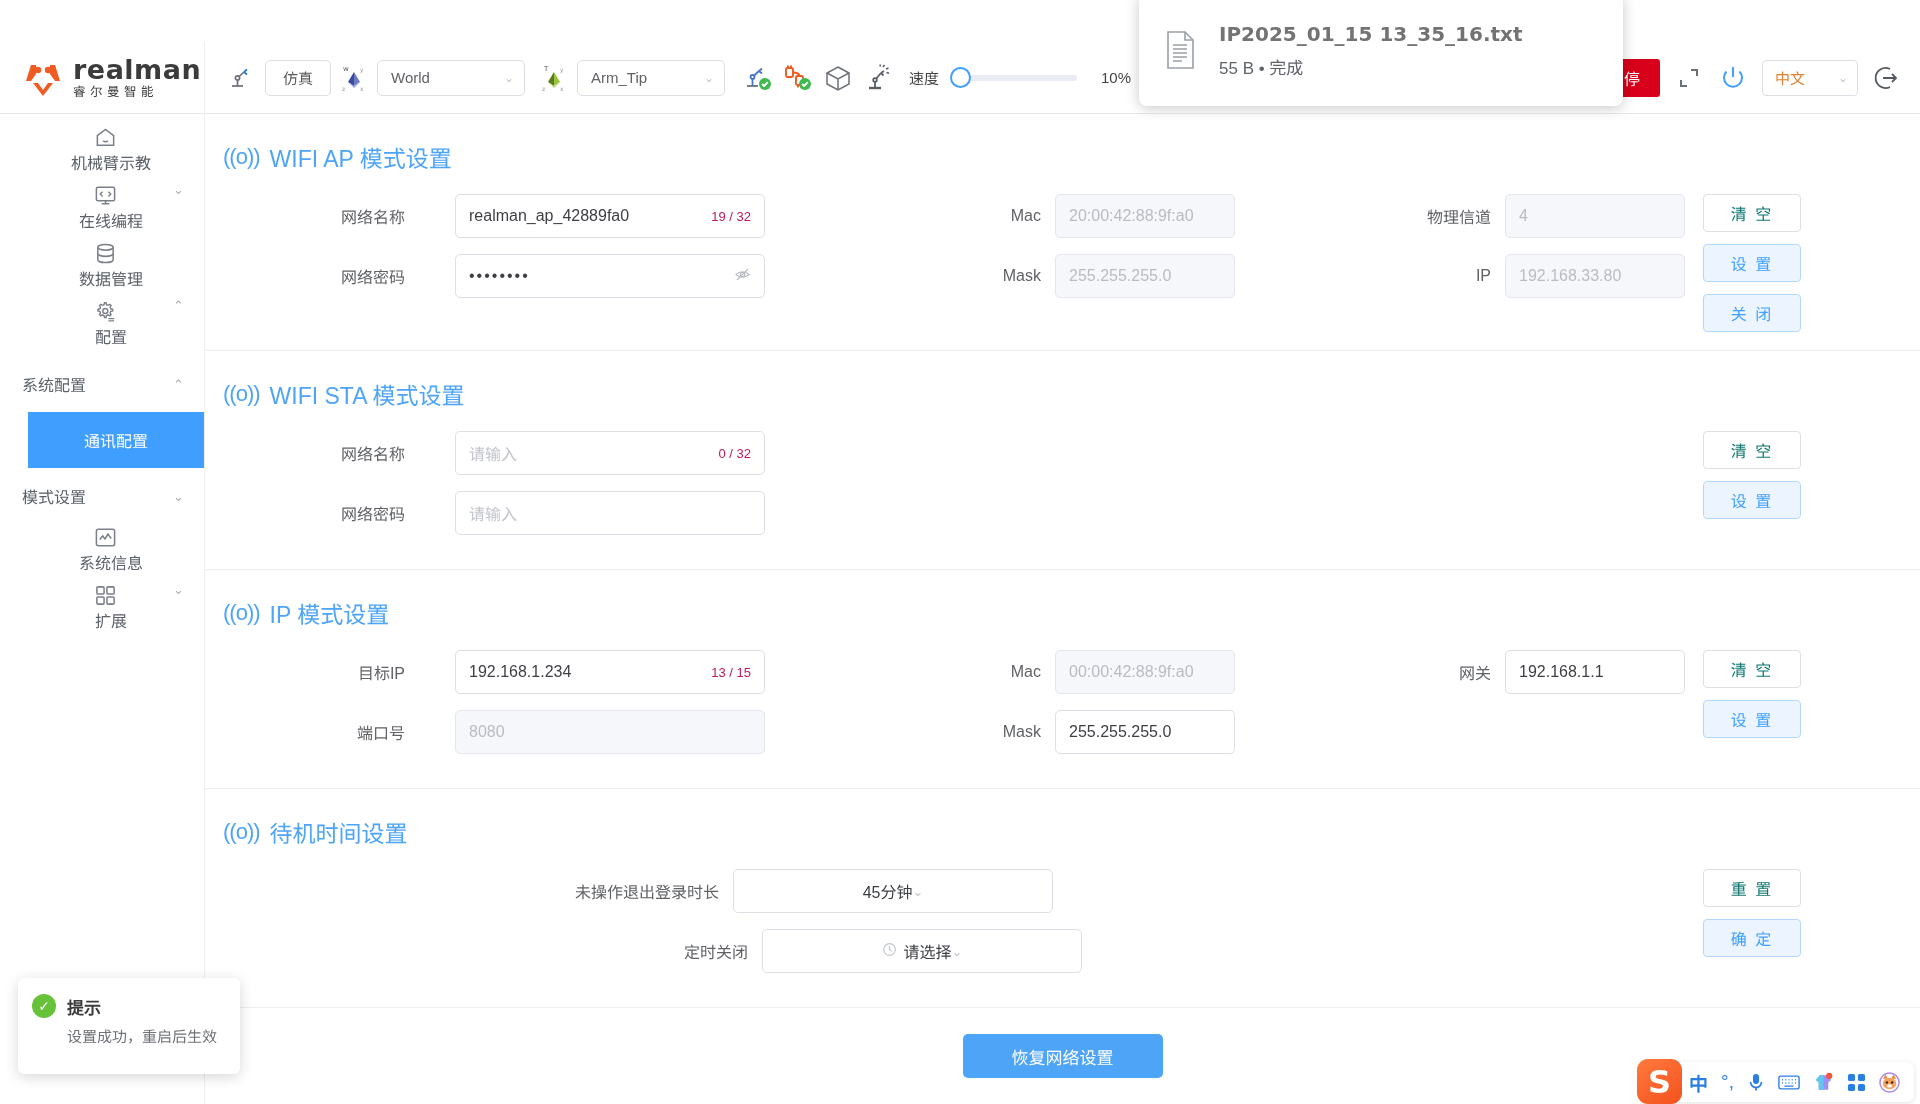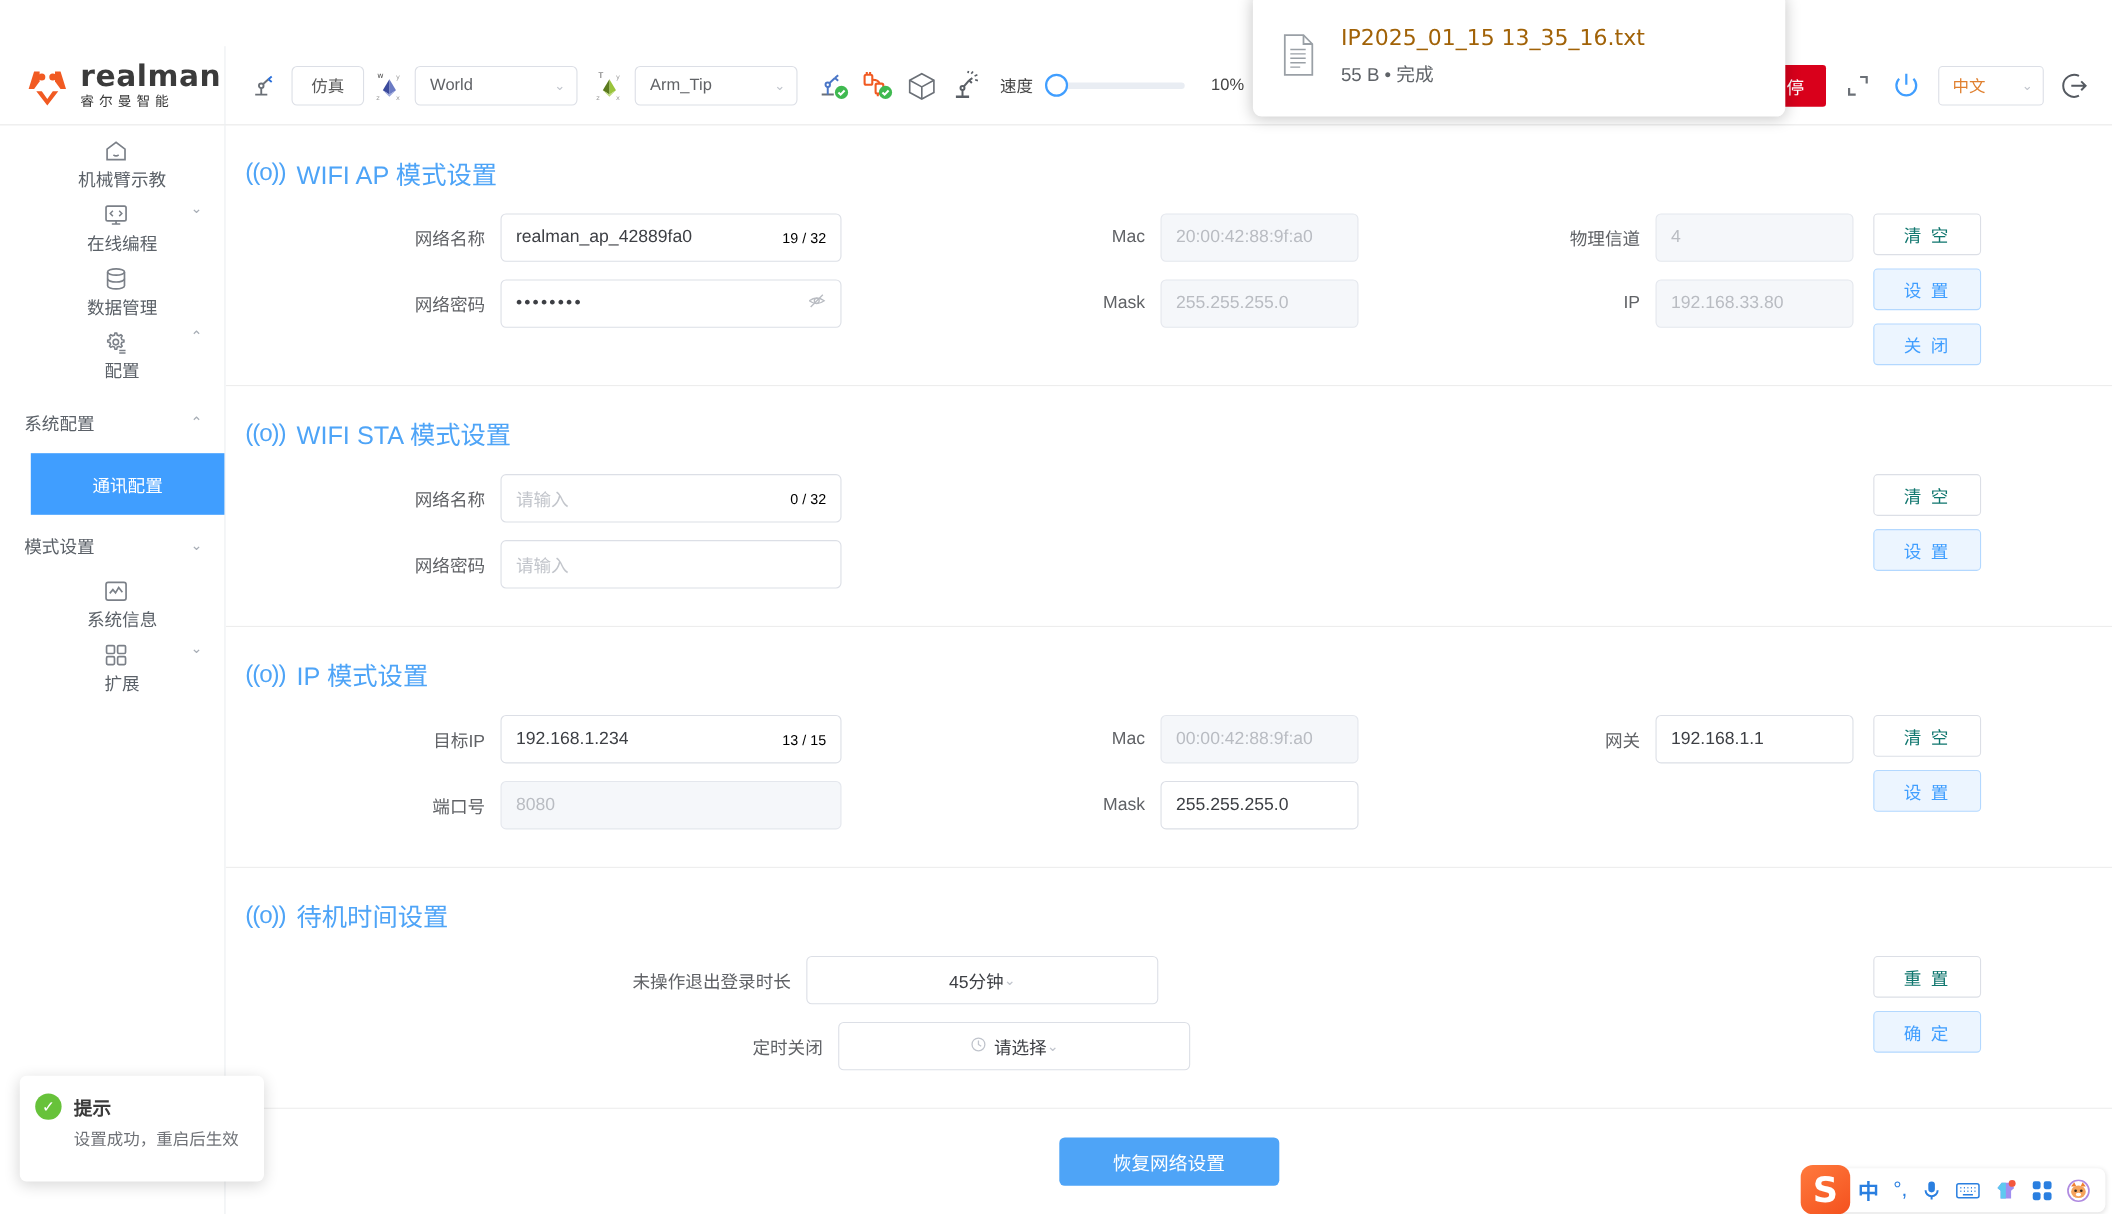--- a/index.html
+++ b/index.html
@@ -82,24 +82,24 @@
 
   .rowgrid { display: grid; grid-template-columns: 560px 470px 450px 230px; align-items: start; }
   .fld { display: flex; align-items: center; justify-content: flex-end; margin-bottom: 16px; }
   .fld .lab { font-size: 16px; color: #606266; margin-right: 14px; white-space: nowrap; }
   .inp {
     height: 44px; border: 1px solid #dcdfe6; border-radius: 5px; background: #fff;
     display: flex; align-items: center; padding: 0 13px; font-size: 16px; color: #3d3f44;
     justify-content: space-between; cursor: text;
   }
   .inp.dis { background: #f5f7fa; border-color: #e4e7ed; color: #b9bcc2; cursor: not-allowed; }
-  .inp .cnt { font-size: 13px; color: #000000; margin-left: 10px; flex: 0 0 auto; }
+  .inp .cnt { font-size: 13px; color: #be185d; margin-left: 10px; flex: 0 0 auto; }
   .inp .ph { color: #c2c5cb; }
   .inp .eye { color: #b9bcc2; font-size: 16px; }
-  .w310 { width: 310px; }
+  .w310 { width: 310px; margin-left: 36px; }
   .w180 { width: 180px; }
   .sel-inp { height: 44px; width: 320px; border: 1px solid #dcdfe6; border-radius: 5px;
              background: #fff; display: flex; align-items: center; justify-content: center;
              padding: 0 13px; font-size: 16px; color: #3d3f44; cursor: pointer; }
   .sel-inp .caret { color: #c0c4cc; font-size: 13px; }
   .clock-ic { color: #c0c4cc; margin-right: 7px; font-size: 15px; }
 
   .btncol { display: flex; flex-direction: column; align-items: flex-start; gap: 12px;
             padding-top: 0; }
   .btn { width: 98px; height: 38px; border-radius: 4px; font-size: 16px; cursor: pointer;
@@ -113,21 +113,21 @@
                  justify-content: center; cursor: pointer; }
 
   
   .dl-popup {
     position: absolute; left: 1139px; top: -6px; width: 484px; height: 112px;
     background: #fff; border-radius: 8px; z-index: 60;
     box-shadow: 0 2px 14px rgba(0,0,0,.22); display: flex; align-items: center;
     padding-left: 24px; gap: 22px;
   }
   .dl-file-ic { width: 34px; height: 40px; flex: 0 0 auto; }
-  .dl-name { font-size: 20px; color: #a16207; font-family: "DejaVu Sans", sans-serif; }
+  .dl-name { font-size: 20px; color: #737373; font-family: "DejaVu Sans", sans-serif; font-weight: bold; }
   .dl-meta { font-size: 17px; color: #5f6368; margin-top: 8px; }
 
   
   .toast { position: absolute; left: 18px; top: 978px; width: 222px; height: 96px;
            background: #fff; border-radius: 6px; box-shadow: 0 3px 14px rgba(0,0,0,.16);
            padding: 16px 16px 0 14px; display: flex; gap: 11px; z-index: 55; }
   .toast-ic { width: 24px; height: 24px; border-radius: 50%; background: #67c23a;
               color: #fff; display: flex; align-items: center; justify-content: center;
               font-size: 14px; flex: 0 0 auto; }
   .toast-title { font-size: 17px; font-weight: 700; color: #3b3b3b; }

